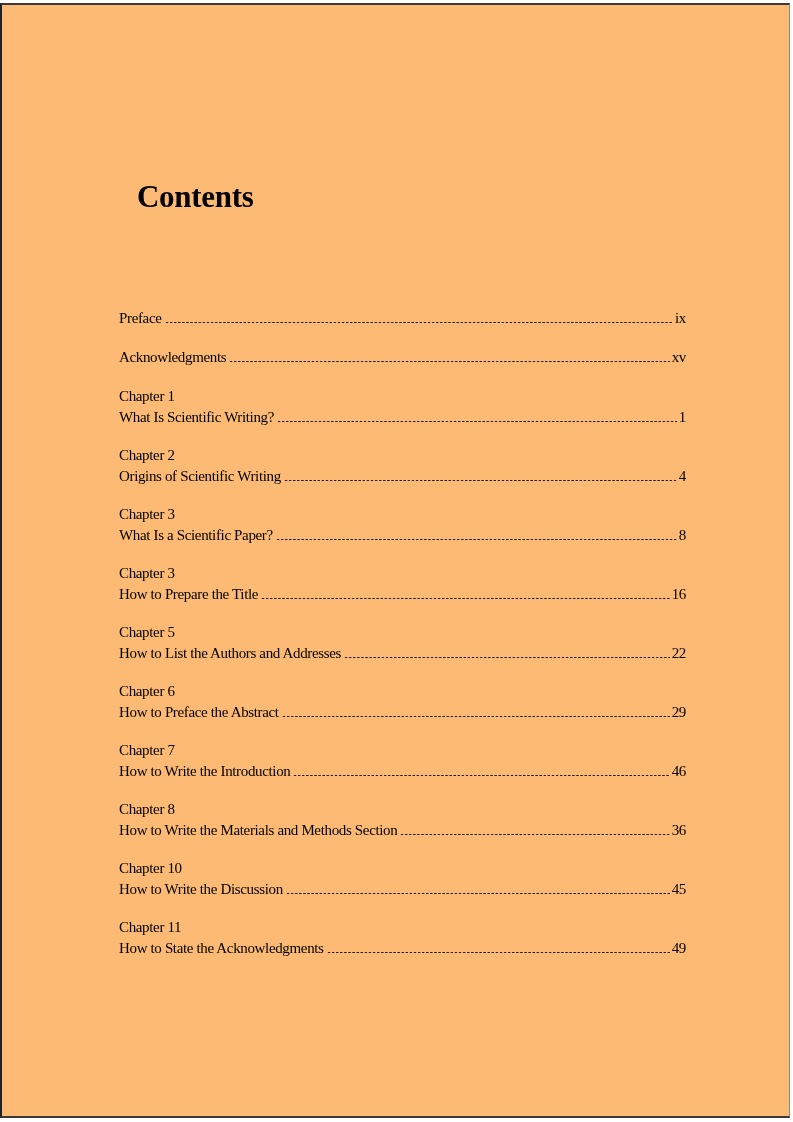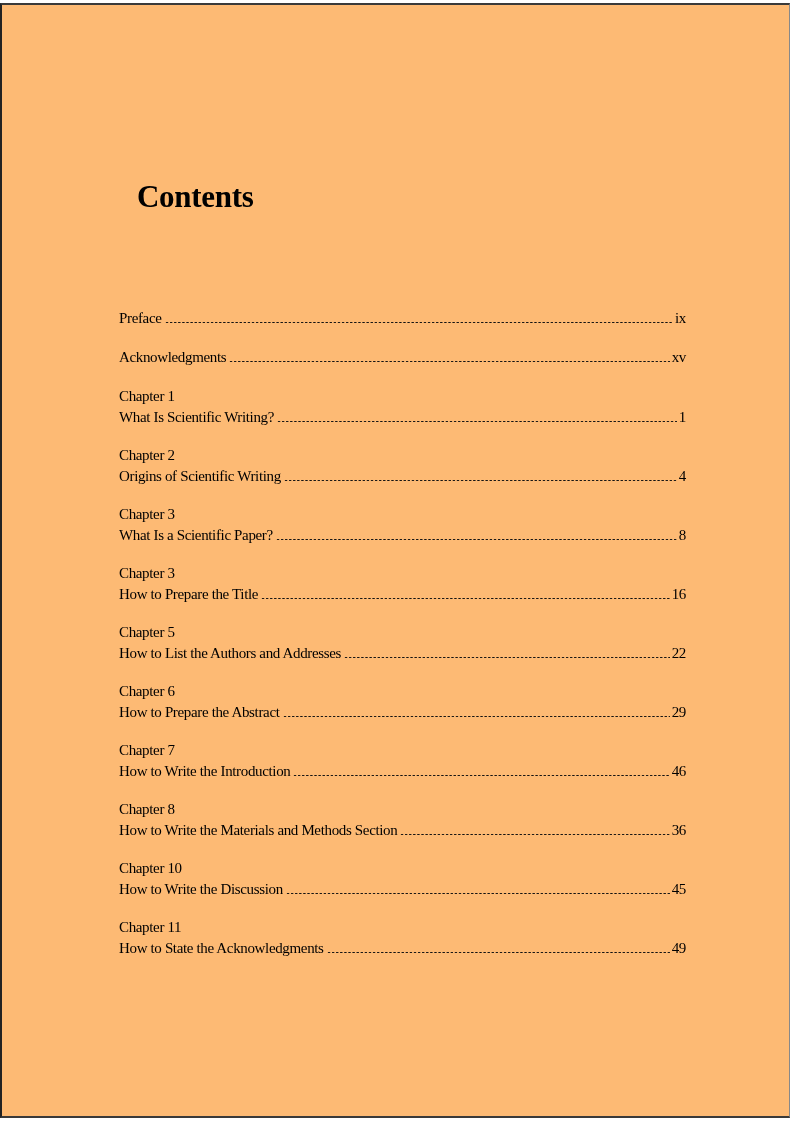--- a/index.html
+++ b/index.html
@@ -149,21 +149,21 @@
       <div class="line">
         <span class="entry-title">How to List the Authors and Addresses</span>
         <span class="leader"></span>
         <span class="page-num">22</span>
       </div>
     </div>
 
     <div class="entry chapter">
       <span class="chapter-label">Chapter 6</span>
       <div class="line">
-        <span class="entry-title">How to Prepare the Abstract</span>
+        <span class="entry-title">How to Preface the Abstract</span>
         <span class="leader"></span>
         <span class="page-num">29</span>
       </div>
     </div>
 
     <div class="entry chapter">
       <span class="chapter-label">Chapter 7</span>
       <div class="line">
         <span class="entry-title">How to Write the Introduction</span>
         <span class="leader"></span>

